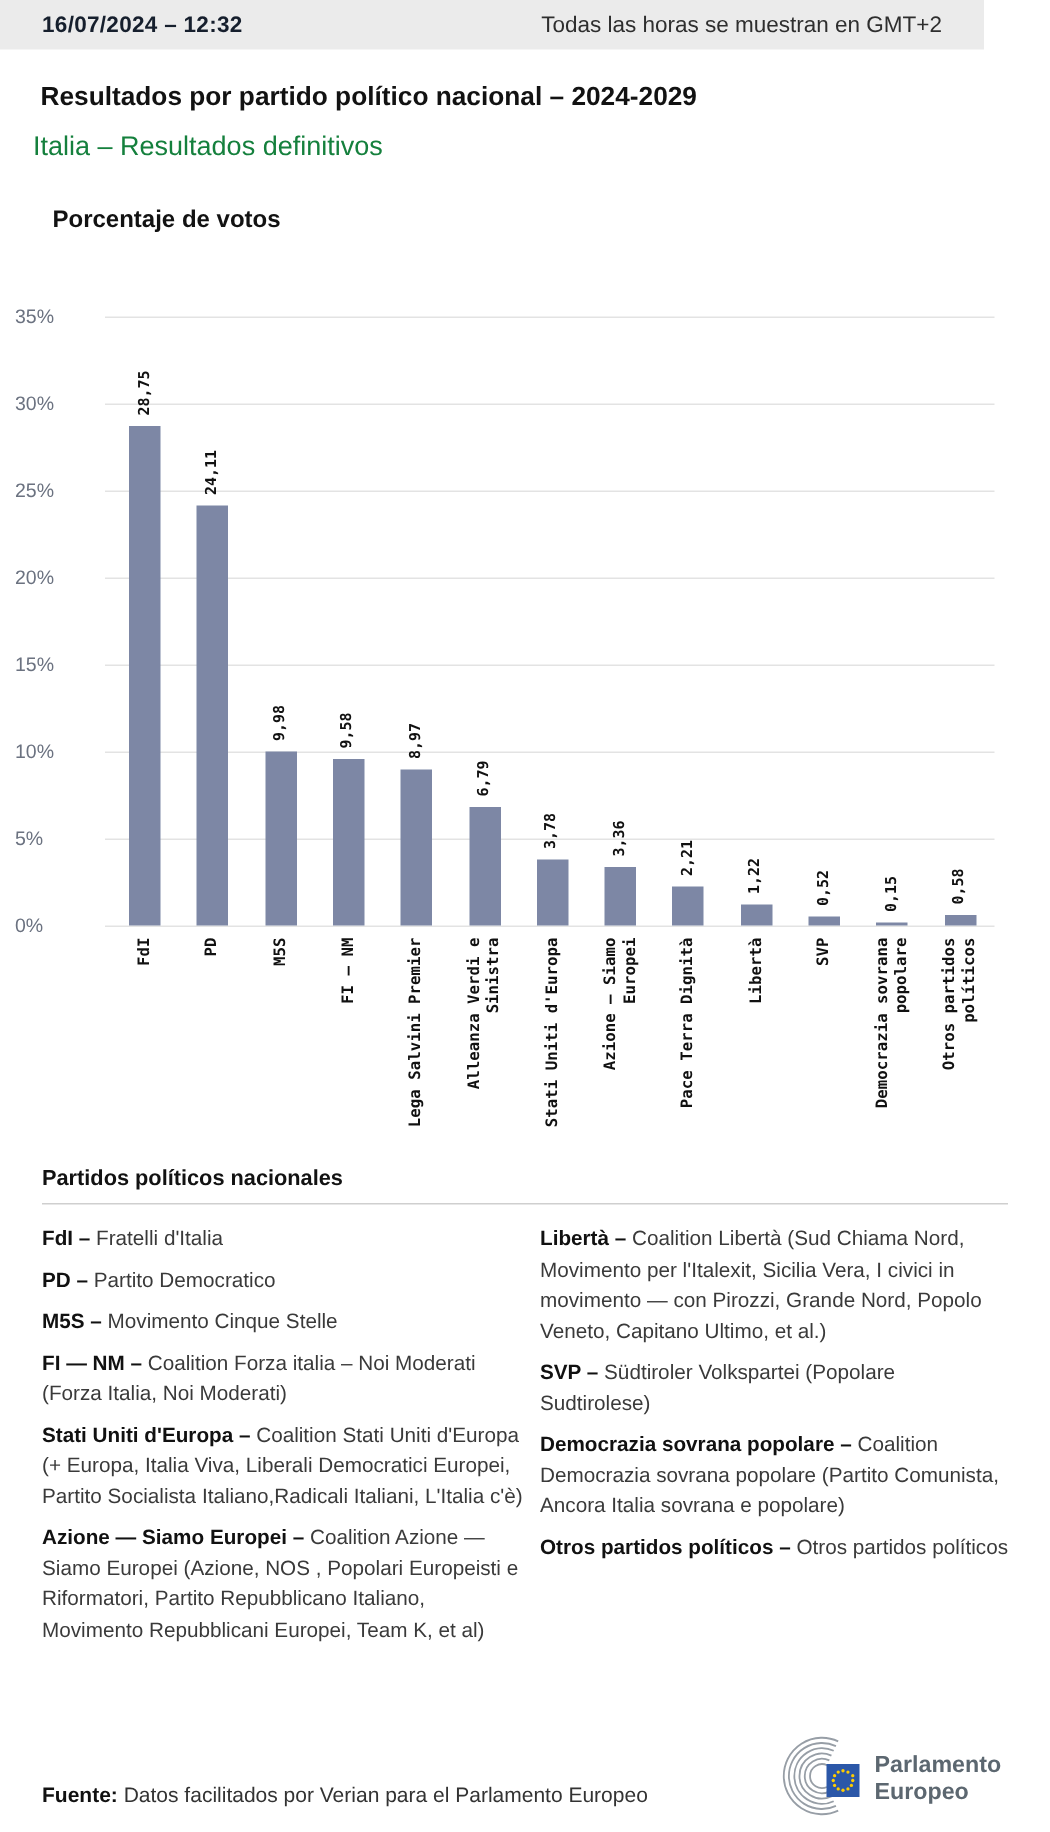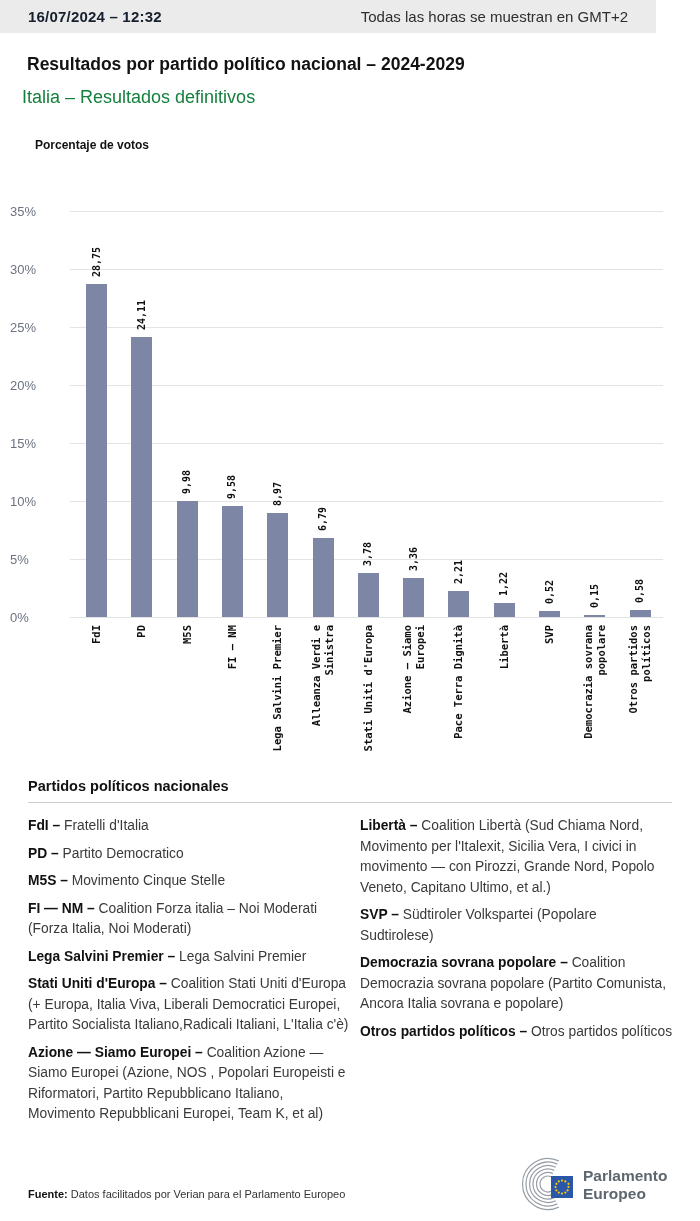--- a/index.html
+++ b/index.html
@@ -11,21 +11,21 @@
     position:absolute; left:0; top:0; width:656px; height:33px; background:#ebebeb;
     display:flex; justify-content:space-between; align-items:center;
     padding:0 28px; box-sizing:border-box; font-size:15px;
   }
   .topbar-date { font-weight:bold; color:#161f2d; letter-spacing:.2px; }
   .topbar-tz   { color:#2e2e2e; }
 
   .page-title { position:absolute; left:27px; top:54px; font-size:17.5px; font-weight:bold; color:#121212; }
   .page-subtitle { position:absolute; left:22px; top:87px; font-size:18px; color:#15803d; }
 
-  .chart-title { position:absolute; left:35px; top:138px; font-size:12px; font-weight:bold; color:#121212; }
+  .chart-title { position:absolute; left:35px; top:138px; font-size:16px; font-weight:bold; color:#121212; }
 
   #chart { position:absolute; left:0; top:0; width:700px; height:780px; }
   .gridline { position:absolute; left:70px; width:593px; height:1px; background:#e3e3e3; }
   .ytick {
     position:absolute; left:10px; width:48px; text-align:left;
     font-size:13px; color:#6b7280; transform:translateY(-50%);
   }
   .bar { position:absolute; width:21px; background:#7d87a5; }
   .vlabel {
     position:absolute; font-family:"DejaVu Sans Mono", monospace; font-weight:bold;
@@ -39,21 +39,21 @@
   }
 
   .legend-heading { position:absolute; left:28px; top:778px; font-size:14.5px; font-weight:bold; color:#121212; }
   .legend-rule { position:absolute; left:28px; top:802px; width:644px; height:0; border-top:1px solid #cfcfcf; }
   .legend-col { position:absolute; top:816px; font-size:13.8px; line-height:20.5px; color:#3a3a3a; }
   .legend-col.left  { left:28px;  width:322px; }
   .legend-col.right { left:360px; width:314px; }
   .legend-col p { margin:0 0 7px 0; }
   .legend-col b { color:#111; }
 
-  .source { position:absolute; left:28px; top:1188px; font-size:11px; color:#333; }
+  .source { position:absolute; left:28px; top:1188px; font-size:14px; color:#333; }
   .source b { color:#111; }
   .logo { position:absolute; left:520px; top:1157px; width:156px; height:58px; }
   .logo text { font-family:"Liberation Sans", sans-serif; font-weight:bold; font-size:15.5px; fill:#5c6770; }
 </style>
 </head>
 <body>
 
 <div class="topbar">
   <span class="topbar-date">16/07/2024 – 12:32</span>
   <span class="topbar-tz">Todas las horas se muestran en GMT+2</span>
@@ -125,21 +125,20 @@
 políticos</div>
   </div>
 
 <div class="legend-heading">Partidos políticos nacionales</div>
 <div class="legend-rule"></div>
 <div class="legend-col left" id="legend-left">
     <p><b>FdI –</b><span> Fratelli d'Italia</span></p>
     <p><b>PD –</b><span> Partito Democratico</span></p>
     <p><b>M5S –</b><span> Movimento Cinque Stelle</span></p>
     <p><b>FI — NM –</b><span> Coalition Forza italia – Noi Moderati (Forza Italia, Noi Moderati)</span></p>
-    <p><b>Lega Salvini Premier –</b><span> Lega Salvini Premier</span></p>
     <p><b>Stati Uniti d'Europa –</b><span> Coalition Stati Uniti d'Europa (+ Europa, Italia Viva, Liberali Democratici Europei, Partito Socialista Italiano,Radicali Italiani, L'Italia c'è)</span></p>
     <p><b>Azione — Siamo Europei –</b><span> Coalition Azione — Siamo Europei (Azione, NOS , Popolari Europeisti e Riformatori, Partito Repubblicano Italiano, Movimento Repubblicani Europei, Team K, et al)</span></p>
   </div>
 <div class="legend-col right" id="legend-right">
     <p><b>Libertà –</b><span> Coalition Libertà (Sud Chiama Nord, Movimento per l'Italexit, Sicilia Vera, I civici in movimento — con Pirozzi, Grande Nord, Popolo Veneto, Capitano Ultimo, et al.)</span></p>
     <p><b>SVP –</b><span> Südtiroler Volkspartei (Popolare Sudtirolese)</span></p>
     <p><b>Democrazia sovrana popolare –</b><span> Coalition Democrazia sovrana popolare (Partito Comunista, Ancora Italia sovrana e popolare)</span></p>
     <p><b>Otros partidos políticos –</b><span> Otros partidos políticos</span></p>
   </div>
 

